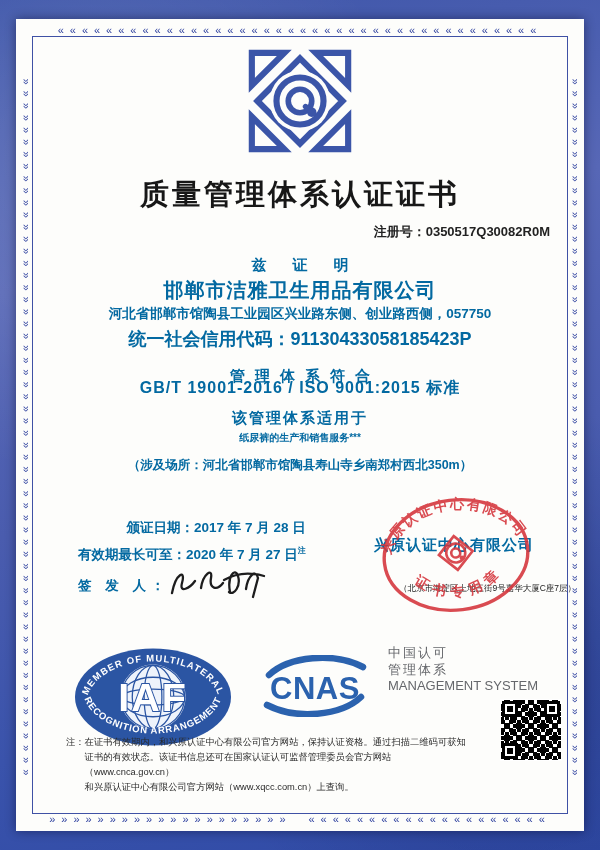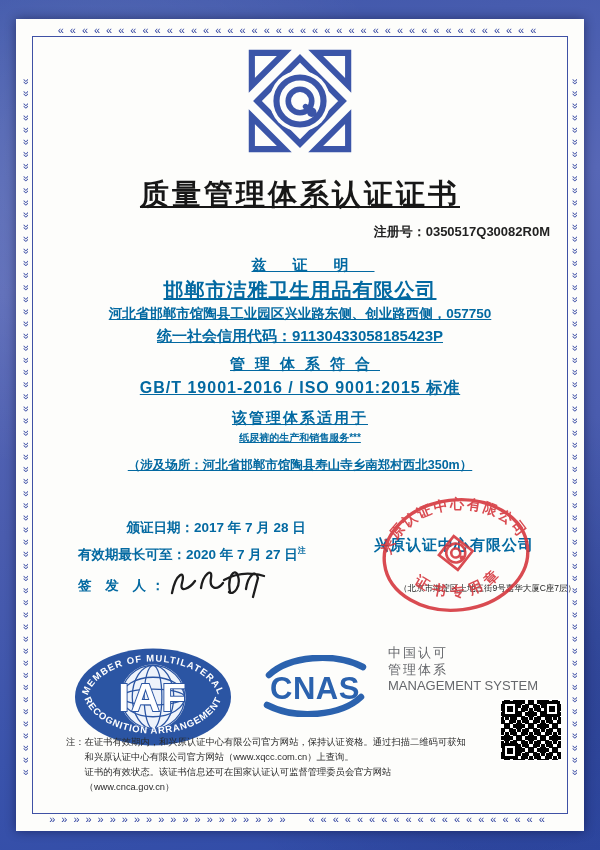--- a/index.html
+++ b/index.html
@@ -21,30 +21,30 @@
          letter-spacing:6px; white-space:nowrap; overflow:hidden; text-align:center;}
   .bord-top{ top:5px; left:14px; width:540px; }
   .bord-bottom{ top:794px; left:14px; width:540px; }
   .bord-left{ left:3px; top:792px; width:774px; height:13px;
               transform:rotate(-90deg); transform-origin:0 0; }
   .bord-right{ left:552px; top:792px; width:774px; height:13px;
                transform:rotate(-90deg); transform-origin:0 0; }
   .inner-line{ position:absolute; left:16px; right:16px; top:17px; bottom:17px;
                border:1.5px solid #3f51a5; }
   .abs{ position:absolute; }
-  .ctr{ left:0; right:0; text-align:center;text-decoration:underline; }
+  .ctr{ left:0; right:0; text-align:center; }
   .blk{ color:#0369a1; }
   .logo-wrap{ top:26px; }
   .title{ top:156px; font-size:29px; font-weight:bold; letter-spacing:3px; color:#171717;}
   .regno{ top:204px; right:34px; font-size:13px; font-weight:bold; color:#222;}
   .certify{ top:237px; font-size:15px; font-weight:bold; letter-spacing:26px; text-indent:26px;}
   .company{ top:258px; font-size:20px; font-weight:bold; letter-spacing:1px;text-align:center;}
   .caddr{ top:286px; font-size:13.5px; font-weight:bold;}
-  .credit{ top:308px; font-size:15px; font-weight:bold;}
-  .conform{ top:336px; font-size:15px; font-weight:bold; letter-spacing:10px; text-indent:10px;}
+  .credit{ top:308px; font-size:18px; font-weight:bold;}
+  .conform{ top:348px; font-size:15px; font-weight:bold; letter-spacing:10px; text-indent:10px;}
   .standard{ top:359px; font-size:16px; font-weight:bold; letter-spacing:1px;}
   .scopehead{ top:390px; font-size:15px; font-weight:bold; letter-spacing:2px;}
   .scope{ top:412px; font-size:10px; font-weight:bold;}
   .sites{ top:438px; font-size:12.5px; font-weight:bold;}
   .dates{ left:62px; top:497px; font-size:13.5px; font-weight:bold; line-height:23px; text-align:right;}
   .dates sup{ font-size:8px; }
   .issuer{ left:62px; top:558px; font-size:13.5px; font-weight:bold; letter-spacing:5px;}
   .sig{ left:148px; top:542px; }
   .certname{ left:330px; right:22px; top:517px; text-align:center; font-size:15px;
              font-weight:bold; letter-spacing:1px;}
@@ -198,18 +198,18 @@
       </div>
     <div class="finder f-bl">
         <div class="finder-core"></div>
       </div>
   </div>
 
   <div class="abs footnote">
     <span class="fn-label">注：</span>
     <div class="fn-lines">
       <div>在证书有效期内，和兴原认证中心有限公司官方网站，保持认证资格。通过扫描二维码可获知</div>
+      <div>证书的有效状态。该证书信息还可在国家认证认可监督管理委员会官方网站（www.cnca.gov.cn）</div>
       <div>和兴原认证中心有限公司官方网站（www.xqcc.com.cn）上查询。</div>
-      <div>证书的有效状态。该证书信息还可在国家认证认可监督管理委员会官方网站（www.cnca.gov.cn）</div>
     </div>
   </div>
 
 </div>
 
 </body></html>

